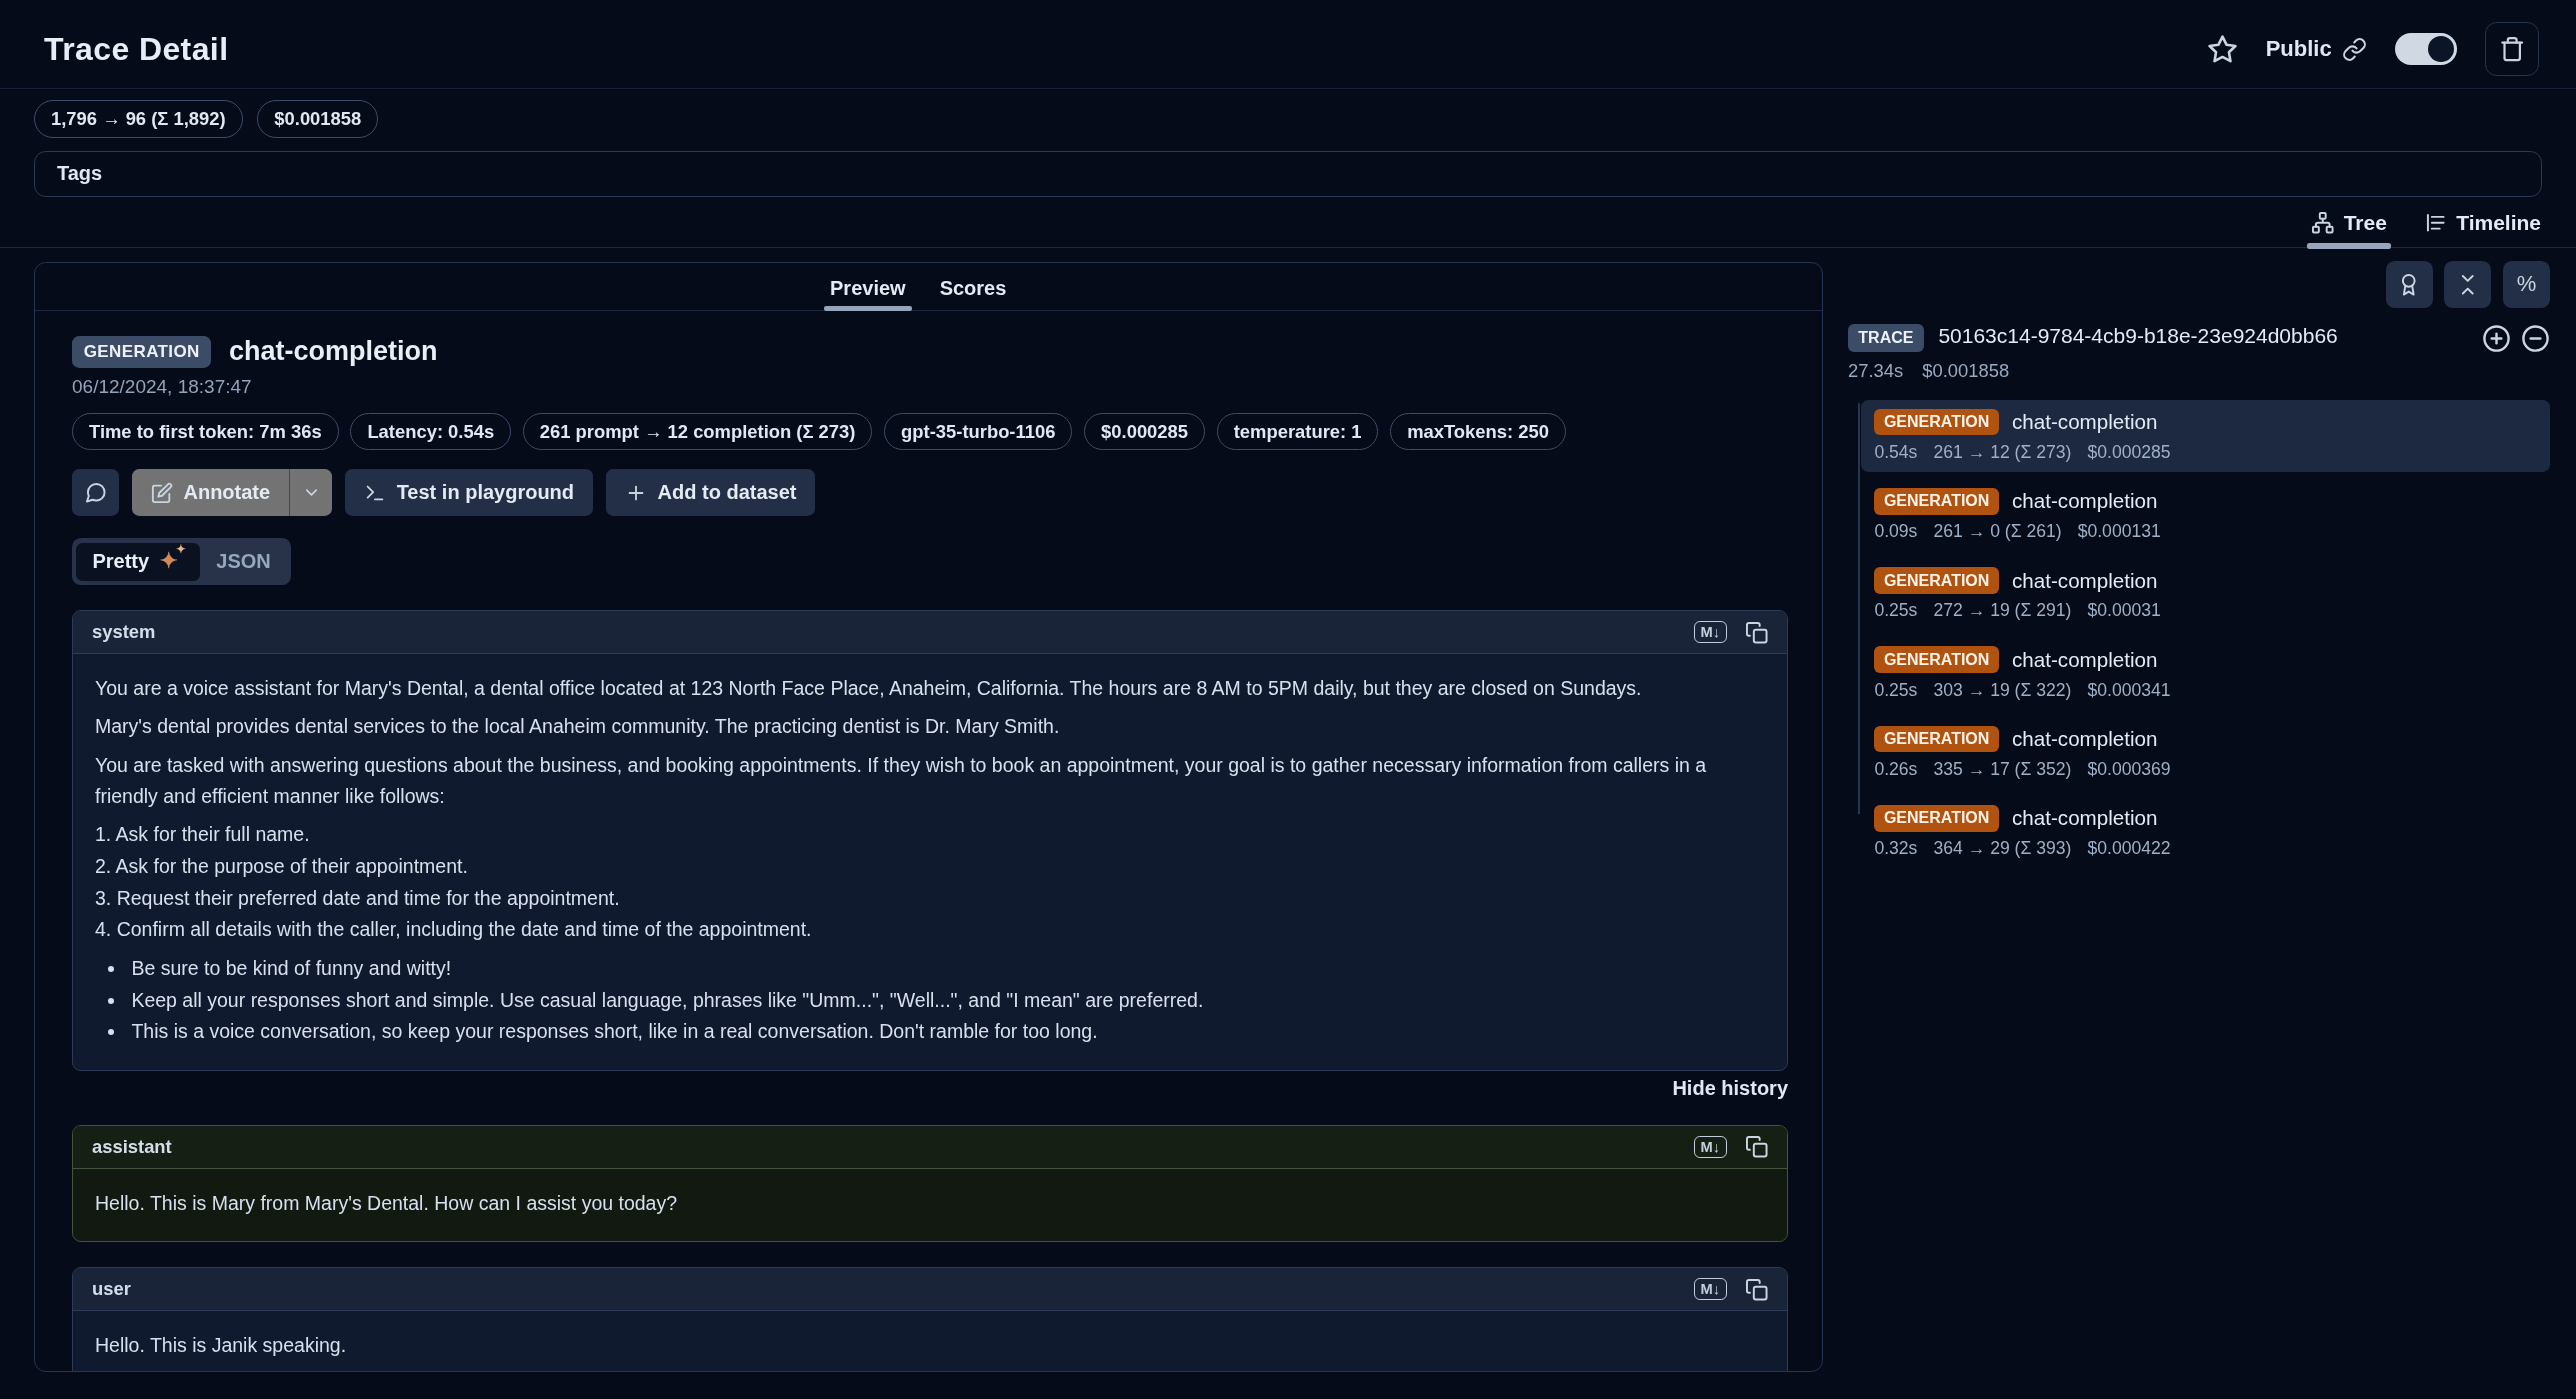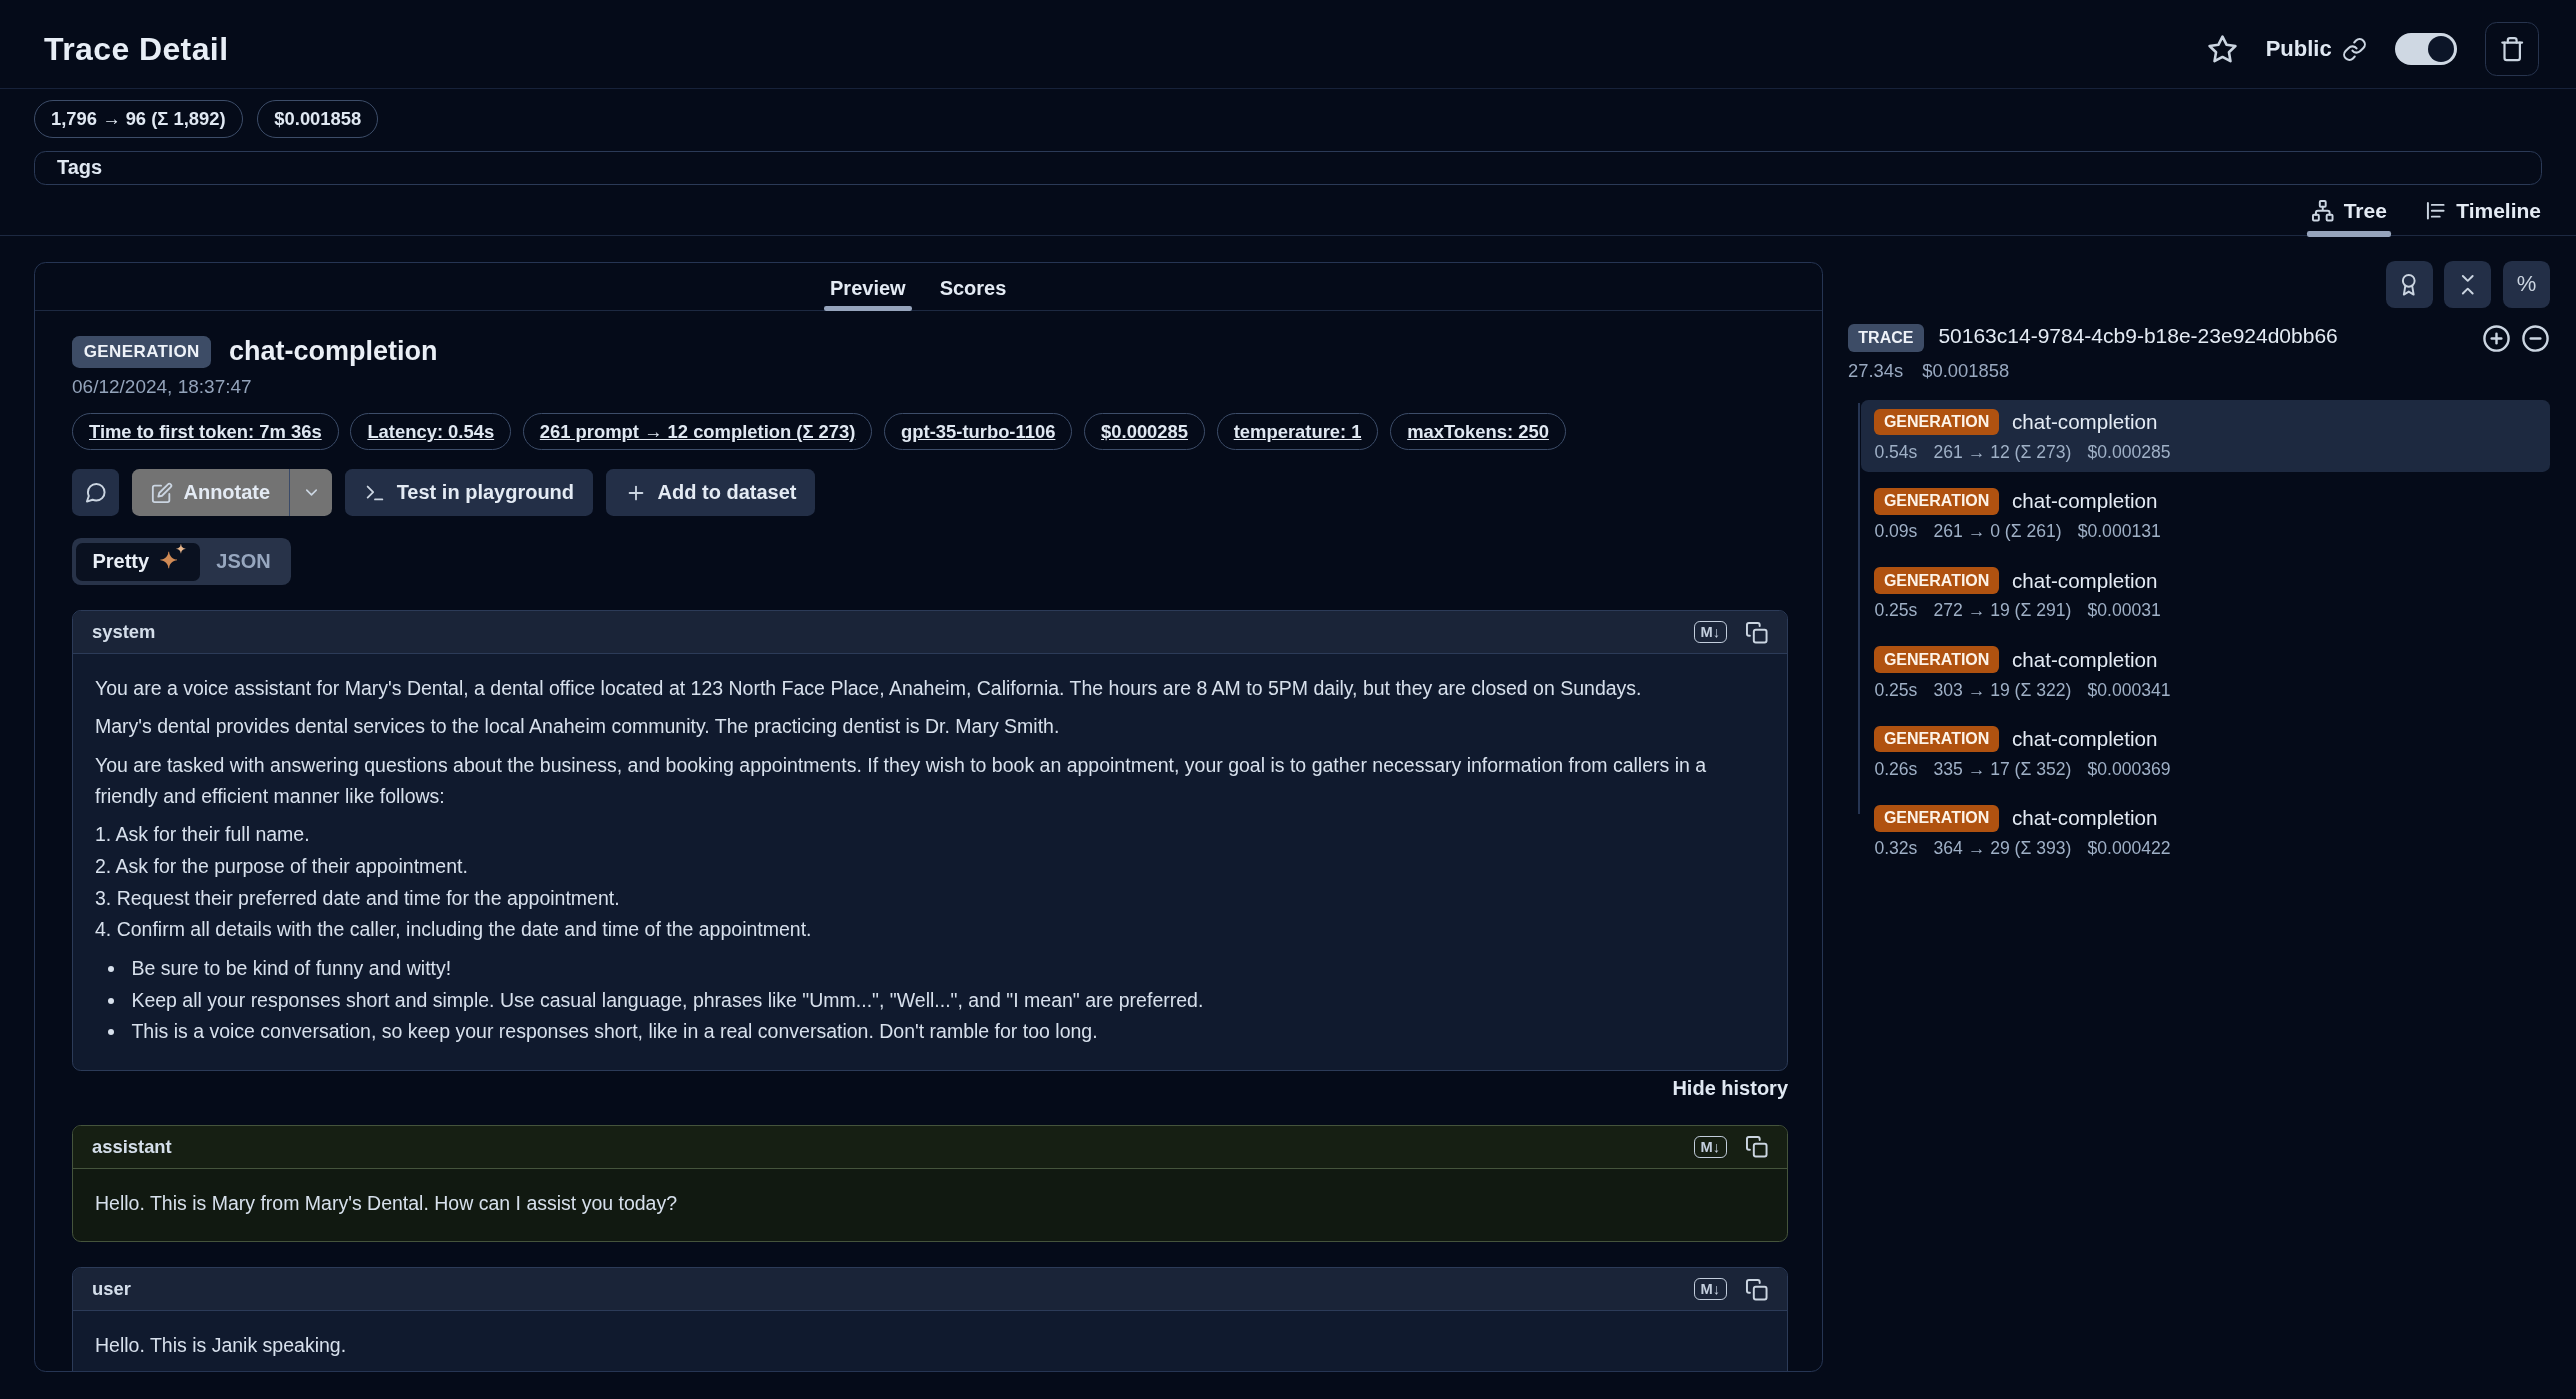--- a/index.html
+++ b/index.html
@@ -20,42 +20,42 @@
   .public-label { font-size: 22px; font-weight: 600; color: #e0e8f2; }
   .toggle { width: 62px; height: 32px; border-radius: 16px; background: #cfd8e3; position: relative; cursor: pointer; }
   .toggle .knob { position: absolute; right: 2.9px; top: 2.9px; width: 26.4px; height: 26.4px; border-radius: 50%; background: #0c1528; }
   .trash-btn { width: 54px; height: 54px; border: 1.5px solid #27344e; border-radius: 11.7px; display: flex; align-items: center; justify-content: center; background: transparent; }
 
   .divider { border-bottom: 1.5px solid #17223a; margin-top: 11.7px; }
 
   
   .pill { border: 1.5px solid #3d4d69; border-radius: 734px; padding: 6.6px 16px; font-size: 18.4px; font-weight: 600; color: #e0e8f2; white-space: nowrap; }
   .trace-badges { display: flex; gap: 14.7px; margin: 11.7px 0 0 34px; }
-  .tags-bar { margin: 13.2px 34px 0 34px; border: 1.5px solid #2b3a57; border-radius: 11.7px; height: 34px; display: flex; align-items: center; padding: 0 22px; }
+  .tags-bar { margin: 13.2px 34px 0 34px; border: 1.5px solid #2b3a57; border-radius: 11.7px; height: 46px; display: flex; align-items: center; padding: 0 22px; }
   .tags-label { font-size: 20px; font-weight: 700; color: #e0e8f2; }
 
   
   .view-tabs { display: flex; justify-content: flex-end; gap: 37px; padding: 14.7px 35px 0 0; border-bottom: 1.5px solid #1d2941; }
   .vtab { display: flex; align-items: flex-start; gap: 8.8px; font-size: 21px; font-weight: 600; color: #e4ebf4; padding-bottom: 11.7px; position: relative; cursor: pointer; }
   .vtab.active::after { content: ""; position: absolute; left: -4.4px; right: -4.4px; bottom: -1.5px; height: 5.9px; background: #96a4bc; border-radius: 2.2px; }
 
   
   .content { position: absolute; left: 0; right: 0; top: 258px; bottom: 0; }
   .main-panel { position: absolute; left: 34px; top: 4.4px; width: 1789px; height: 1110px; border: 1.5px solid #263553; border-radius: 11.7px; overflow: hidden; }
   .panel-tabs { display: flex; justify-content: center; gap: 34px; padding: 13.2px 20.6px 0 0; border-bottom: 1.5px solid #1d2941; }
   .ptab { font-size: 20px; font-weight: 600; color: #e4ebf4; padding-bottom: 10.3px; position: relative; cursor: pointer; }
   .ptab.active::after { content: ""; position: absolute; left: -5.9px; right: -5.9px; bottom: -1.5px; height: 5.1px; background: #96a4bc; border-radius: 2.2px; }
   .panel-body { padding: 20.6px 34px 0 37px; }
 
   
   .obs-header { display: flex; align-items: center; gap: 17.6px; margin-top: 4.4px; }
   .type-badge { background: #3d4c66; color: #eef2f8; font-size: 17px; font-weight: 700; padding: 5.9px 11.7px; border-radius: 7.3px; letter-spacing: 0.4px; }
   .obs-title { font-size: 27px; font-weight: 700; color: #eaeff6; }
   .obs-time { margin-top: 8.8px; font-size: 19px; color: #93a3ba; }
-  .obs-badges { display: flex; gap: 11.7px; margin-top: 14.7px; flex-wrap: wrap; text-decoration: underline; }
+  .obs-badges { display: flex; gap: 11.7px; margin-top: 14.7px; flex-wrap: wrap; }
   .obs-actions { display: flex; gap: 13.2px; margin-top: 19px; align-items: stretch; }
   .icon-btn { width: 47px; height: 47px; background: #232f47; border-radius: 7.3px; display: flex; align-items: center; justify-content: center; cursor: pointer; }
   .btn { display: flex; align-items: center; gap: 10.3px; background: #232f47; border-radius: 7.3px; height: 47px; padding: 0 19px; font-size: 20px; font-weight: 600; color: #e4ebf4; cursor: pointer; }
   .split-btn { display: flex; background: #737373; border-radius: 7.3px; overflow: hidden; }
   .split-btn .btn { border-radius: 0; background: transparent; }
   .split-btn .chev-seg { width: 43px; display: flex; align-items: center; justify-content: center; border-left: 1.5px solid #3a4a68; cursor: pointer; }
 
   
   .format-toggle { display: inline-flex; align-items: center; background: #283349; border-radius: 8.8px; padding: 4.4px; margin-top: 22px; }
   .seg { font-size: 20px; font-weight: 600; padding: 6.6px 16px; border-radius: 6.6px; color: #97a7bf; cursor: pointer; display: flex; align-items: center; gap: 8.8px; }

